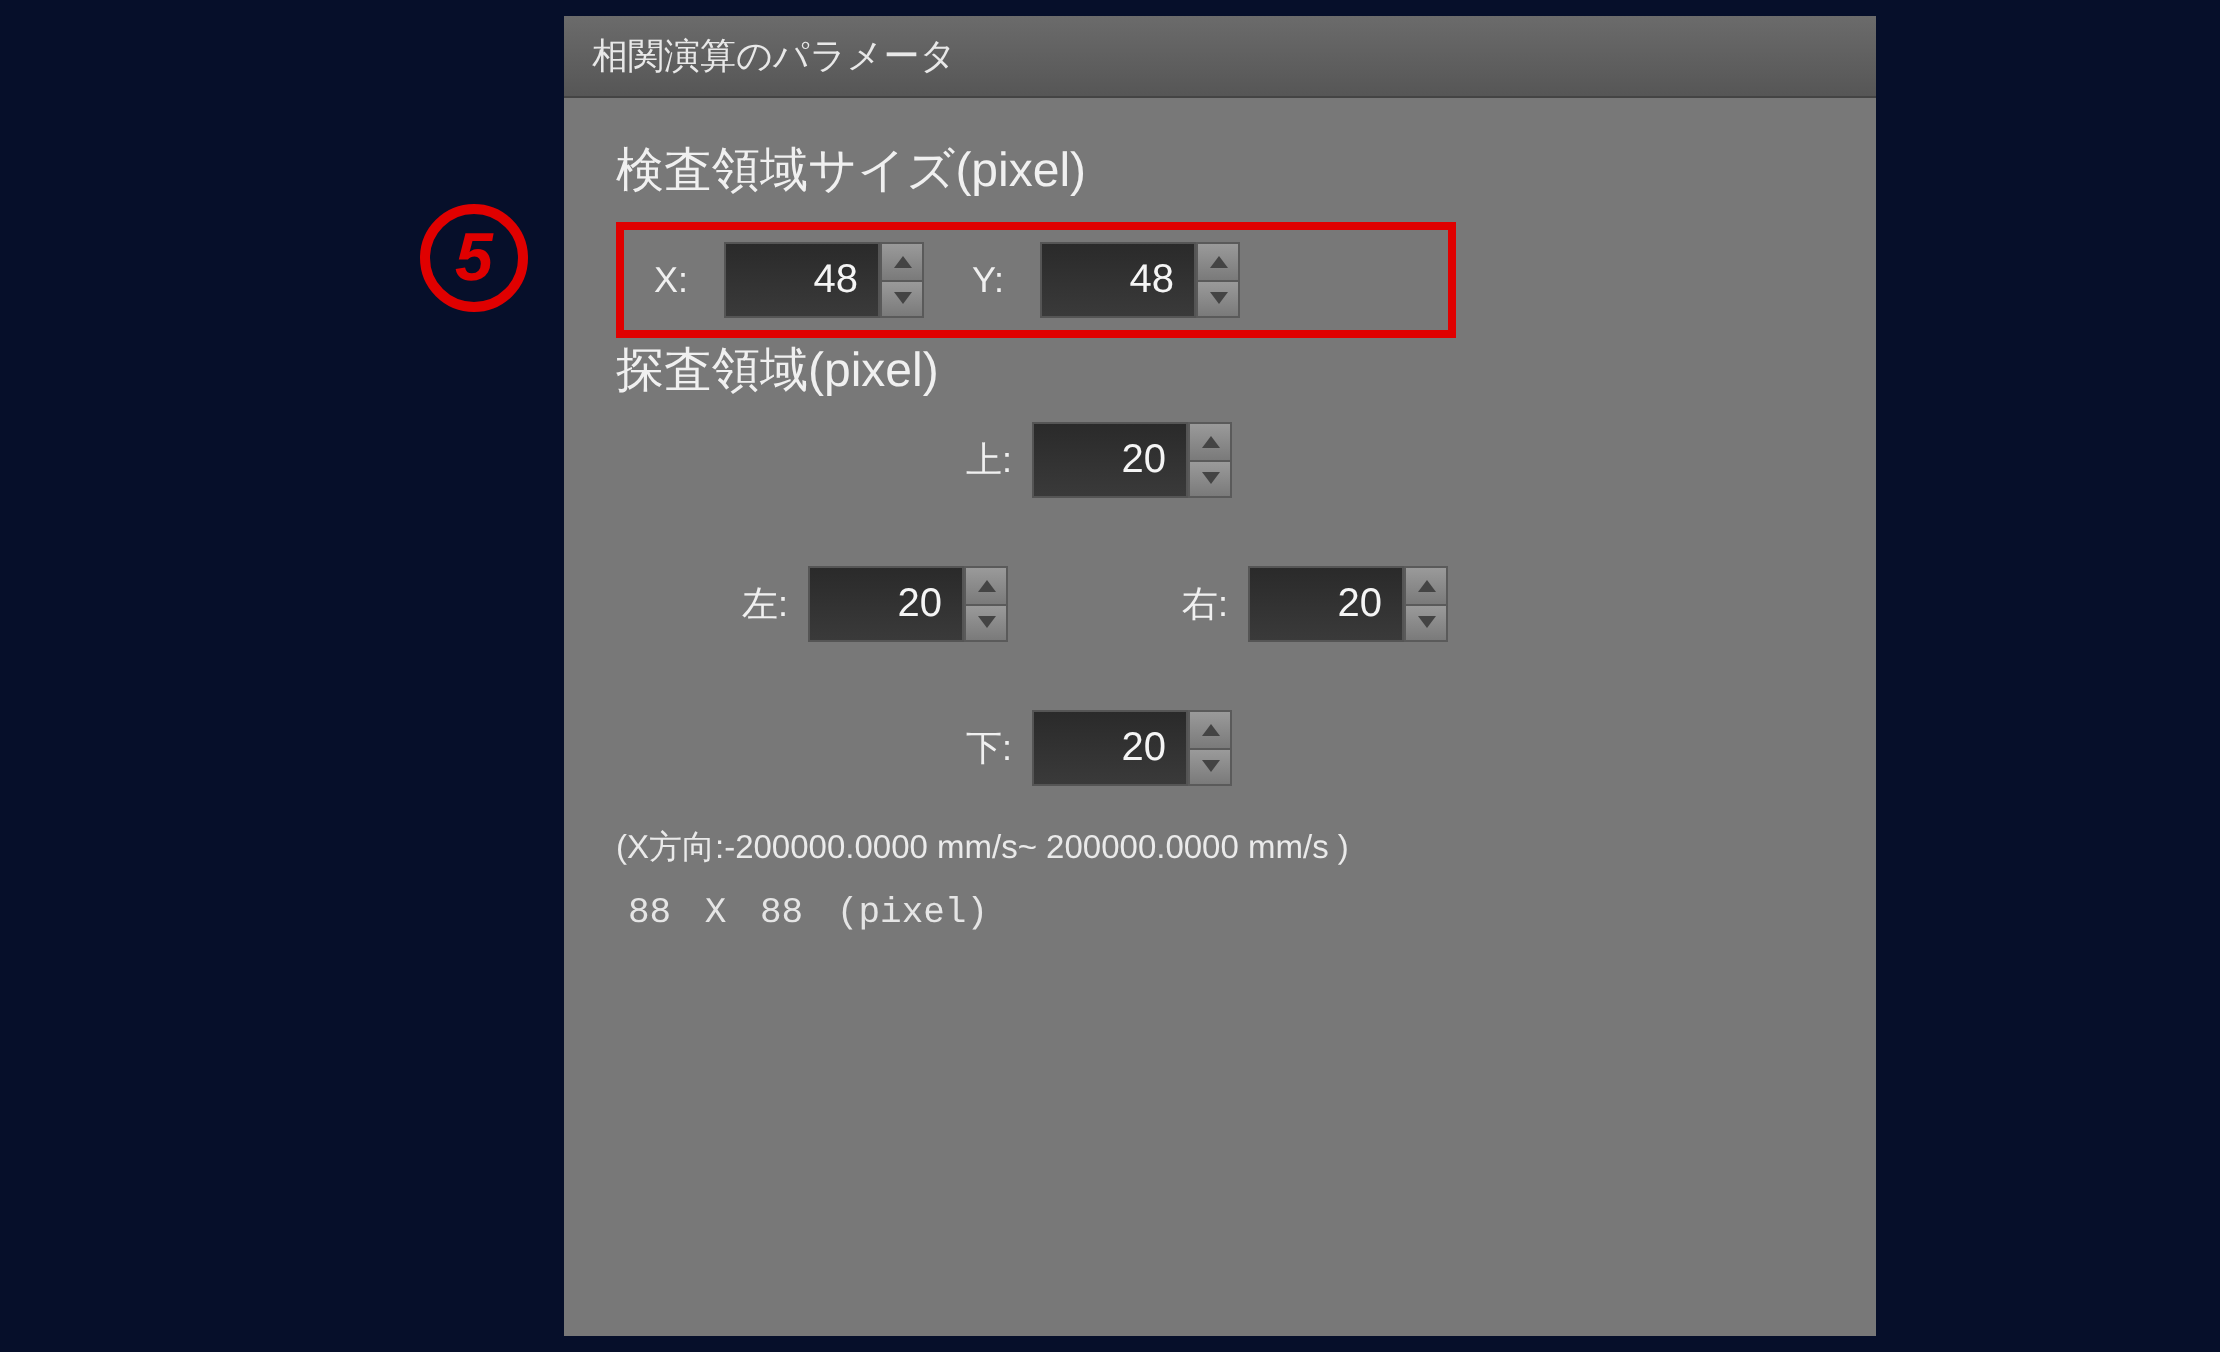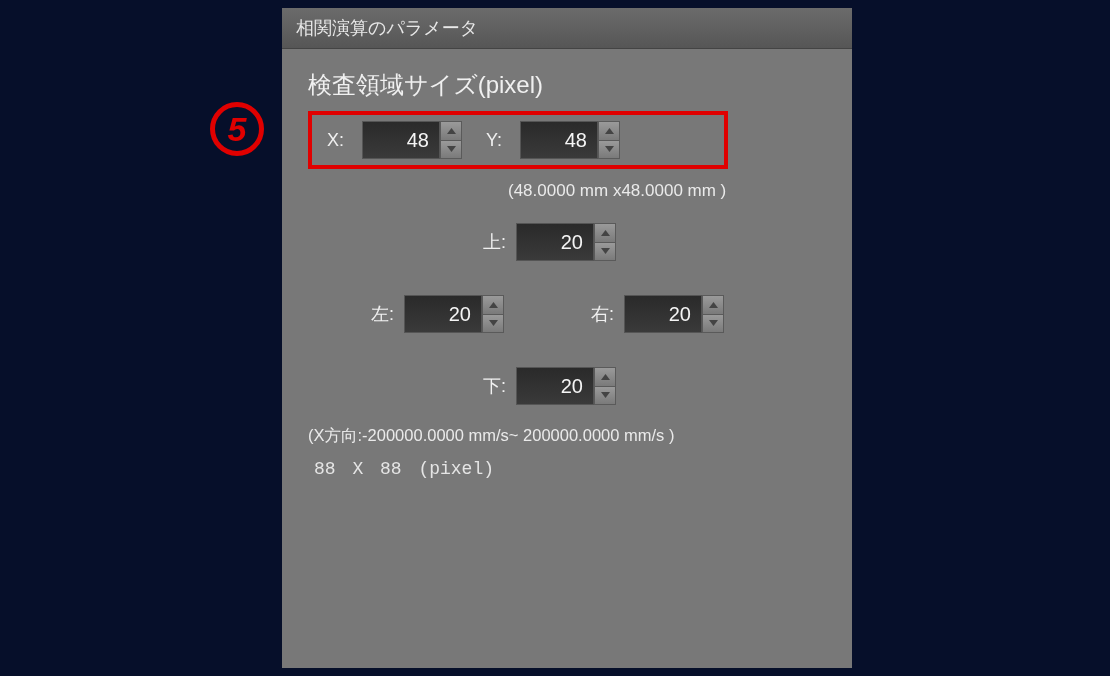--- a/index.html
+++ b/index.html
@@ -8,21 +8,21 @@
     background: #060f2a;
     font-family: "Meiryo", "Yu Gothic", sans-serif;
     position: relative;
     overflow: hidden;
   }
 
   .panel {
     position: absolute;
     left: 282px;
     top: 8px;
-    width: 570px;
+    width: 656px;
     height: 660px;
     background: #787878;
   }
 
   .panel-header {
     background: linear-gradient(to bottom, #6b6b6b 0%, #565656 100%);
     color: #e8e8e8;
     font-size: 18px;
     padding: 8px 14px;
     border-bottom: 1px solid #444;
@@ -191,22 +191,22 @@
             </button>
           <button class="spinner-btn">
               <svg width="9" height="6">
                 <polygon points="0,0 9,0 4.5,6" fill="#444"></polygon>
               </svg>
             </button>
         </div>
       </div>
     </div>
 
-    <div class="mm-info">(48.0000 mm x48.0000 mm )</div>
-
+
+    <div class="section-title">探査領域(pixel)</div>
 
     <div class="search-grid">
 
       <div class="sg-top">
         <span class="sg-lbl">上:</span>
         <div class="spinner">
           <input class="spinner-input" value="20" style="">
           <div class="spinner-buttons">
             <button class="spinner-btn">
                 <svg width="9" height="6">

